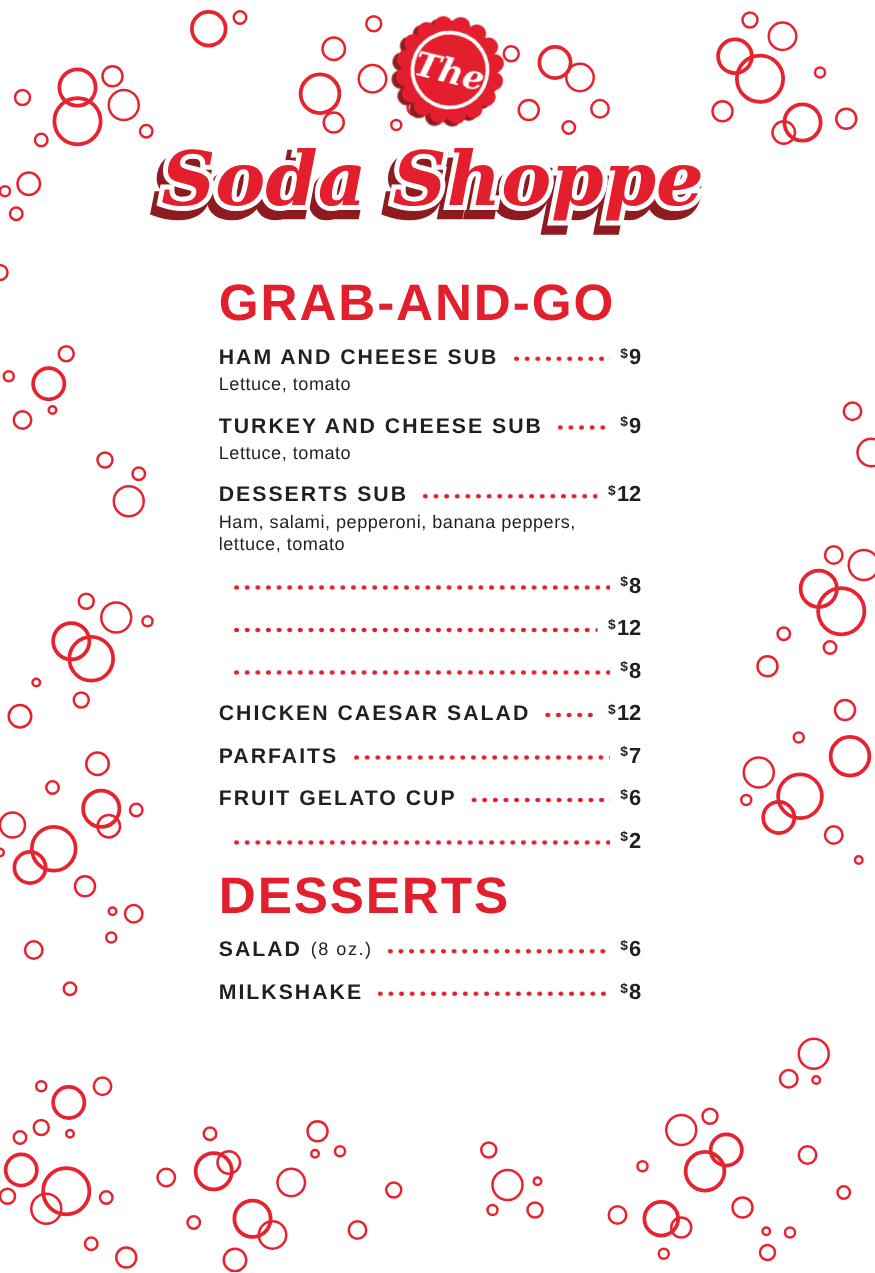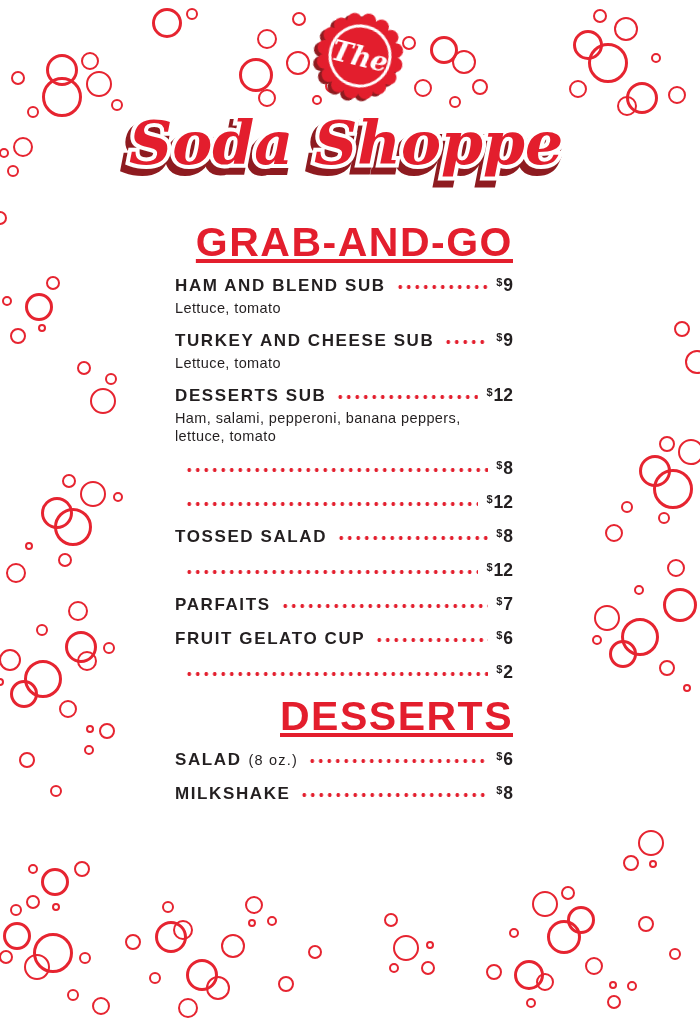--- a/index.html
+++ b/index.html
@@ -8,22 +8,22 @@
     overflow:hidden;font-family:"Liberation Sans",sans-serif;
   }
   
   #bubble-layer{position:absolute;inset:0;z-index:1;}
   .bubble{position:absolute;border-style:solid;border-color:#e62430;border-radius:50%;box-sizing:border-box;}
   
   .logo{position:absolute;left:50%;top:2px;transform:translateX(-50%);z-index:2;}
   
   .menu{position:absolute;left:175px;top:222px;width:338px;z-index:2;}
   .section-title{
-    margin:0 0 12px 0;text-align:right;color:#e31e2d;
-    font-size:41px;line-height:1.0;font-weight:bold;letter-spacing:1.5px;text-decoration:underline;
+    margin:0 0 12px 0;text-align:left;color:#e31e2d;
+    font-size:41px;line-height:1.0;font-weight:bold;letter-spacing:1.5px;
   }
   .menu-section + .menu-section .section-title{margin-top:3px;}
   .item{margin-bottom:13px;}
   .item-row{display:flex;align-items:center;}
   .item-name{font-size:17px;font-weight:bold;color:#231f20;letter-spacing:1.6px;white-space:nowrap;}
   .item-note{font-size:14.5px;font-weight:normal;color:#231f20;letter-spacing:1.2px;margin-left:7px;white-space:nowrap;}
   .leader{
     flex:1;height:8px;margin:3px 8px 0 10px;
     background-image:radial-gradient(circle,#e31e2d 1.7px,transparent 2.1px);
     background-size:8.5px 8px;background-position:0 50%;background-repeat:repeat-x;
@@ -205,21 +205,21 @@
       </g>
     </svg>
   </header>
 
   <main class="menu">
     <section class="menu-section">
       <h2 class="section-title">GRAB-AND-GO</h2>
       <div class="item-list">
           <div class="item">
             <div class="item-row">
-              <span class="item-name">HAM AND BLEND SUB</span>
+              <span class="item-name">HAM AND CHEESE SUB</span>
               <span class="leader"></span>
               <span class="price"><span class="cur">$</span><span class="amt">9</span></span>
             </div>
             <div class="item-desc">Lettuce, tomato</div>
           </div>
           <div class="item">
             <div class="item-row">
               <span class="item-name">TURKEY AND CHEESE SUB</span>
               <span class="leader"></span>
               <span class="price"><span class="cur">$</span><span class="amt">9</span></span>
@@ -241,27 +241,27 @@
             </div>
           </div>
           <div class="item">
             <div class="item-row">
               <span class="leader"></span>
               <span class="price"><span class="cur">$</span><span class="amt">12</span></span>
             </div>
           </div>
           <div class="item">
             <div class="item-row">
-              <span class="item-name">TOSSED SALAD</span>
               <span class="leader"></span>
               <span class="price"><span class="cur">$</span><span class="amt">8</span></span>
             </div>
           </div>
           <div class="item">
             <div class="item-row">
+              <span class="item-name">CHICKEN CAESAR SALAD</span>
               <span class="leader"></span>
               <span class="price"><span class="cur">$</span><span class="amt">12</span></span>
             </div>
           </div>
           <div class="item">
             <div class="item-row">
               <span class="item-name">PARFAITS</span>
               <span class="leader"></span>
               <span class="price"><span class="cur">$</span><span class="amt">7</span></span>
             </div>

